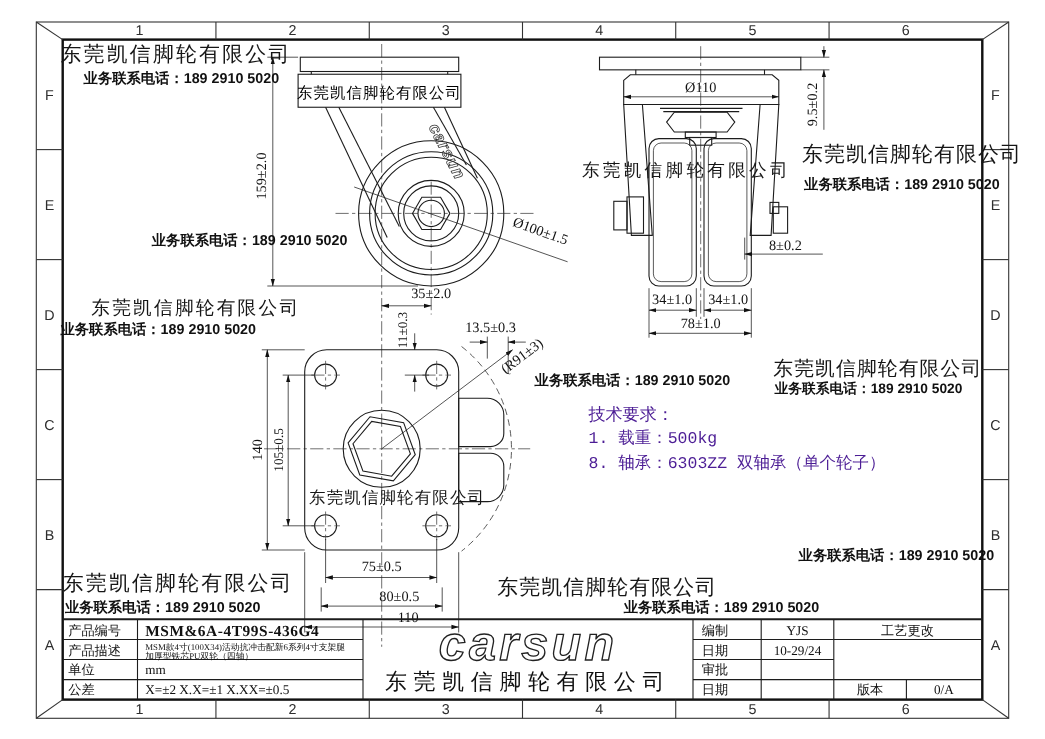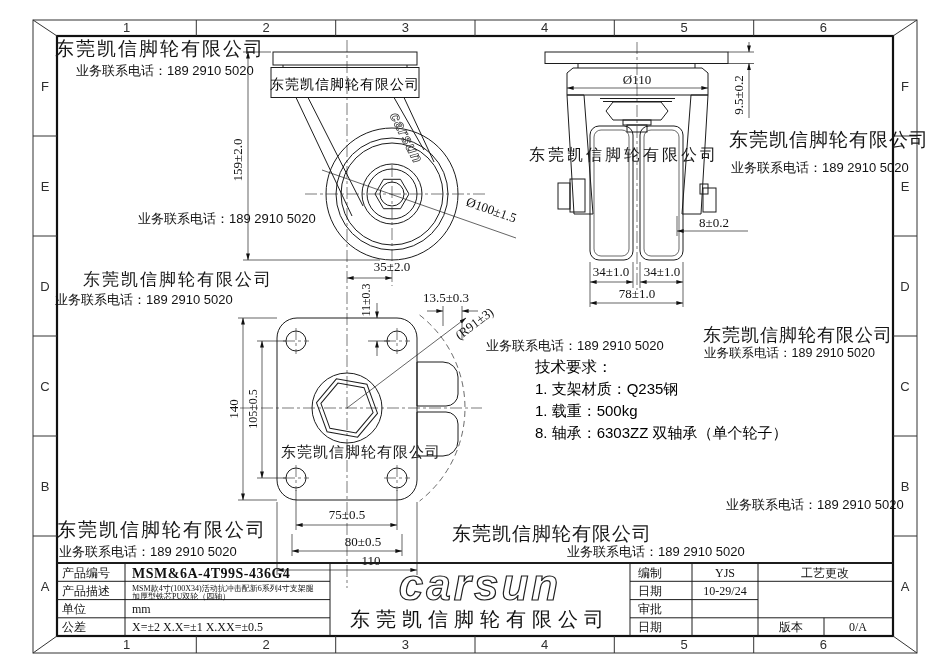--- a/index.html
+++ b/index.html
@@ -1,23 +1,23 @@
 <!DOCTYPE html>
 <html><head>
 <meta charset="utf-8">
 <style>
   html,body{margin:0;padding:0;background:#fff}
   .sheet{position:relative;width:950px;height:672px;background:#fff;overflow:hidden;
          font-family:"Liberation Serif",serif;color:#141414}
   .sheet > svg{position:absolute;left:0;top:0}
   .wm-name{position:absolute;white-space:nowrap;font-family:"Liberation Serif",serif;color:#161616}
   .wm-phone{position:absolute;white-space:nowrap;font-family:"Liberation Sans",sans-serif;
-            font-weight:400;color:#111}
-  .tech{position:absolute;left:535px;top:356px;font-size:15px;line-height:22px;
-        font-family:Liberation Sans, sans-serif;color:#000000;white-space:nowrap}
+            font-weight:700;color:#111}
+  .tech{position:absolute;left:535px;top:367px;font-size:15px;line-height:22px;
+        font-family:Liberation Mono, monospace;color:#4c1d95;white-space:nowrap}
   
   .dt{font:13px "Liberation Serif",serif;fill:#111}
   .dts{font:12px "Liberation Serif",serif;fill:#111}
   .zt{font:13px "Liberation Sans",sans-serif;fill:#2e2e2e}
   .tbl{font:12px "Liberation Serif",serif;fill:#111}
   .tbs{font:8px "Liberation Serif",serif;fill:#111}
   .pn{font:600 14px "Liberation Serif",serif;fill:#111;letter-spacing:.5px}
   .ln{stroke:#1c1c1c;stroke-width:1;fill:none}
   .thin{stroke:#2a2a2a;stroke-width:.7;fill:none}
   .thk{stroke:#111;stroke-width:2.2;fill:none}
@@ -299,21 +299,20 @@
     <text class="tbl" x="725" y="613" text-anchor="middle"></text>
     <text class="tbl" x="638" y="631">日期</text>
     <text class="tbl" x="725" y="631" text-anchor="middle"></text>
     <text class="tbl" x="791" y="631" text-anchor="middle">版本</text>
     <text class="tbl" x="858" y="631" text-anchor="middle">0/A</text>
   </g>
 </svg>
 
   <div class="tech">
     <div style="font-size:15.5px">技术要求：</div>
-    <div>1. 支架材质：Q235钢</div>
     <div>1. 载重：500kg</div>
     <div>8. 轴承：6303ZZ 双轴承（单个轮子）</div>
   </div>
 
   <div class="wm-name" style="left:55px;top:36px;font-size:19px;letter-spacing:2px">东莞凯信脚轮有限公司</div>
   <div class="wm-phone" style="left:76px;top:62px;font-size:13px">业务联系电话：189 2910 5020</div>
 
   <div class="wm-phone" style="left:138px;top:210px;font-size:13px">业务联系电话：189 2910 5020</div>
 
   <div class="wm-name" style="left:83px;top:268px;font-size:17px;letter-spacing:2px">东莞凯信脚轮有限公司</div>

